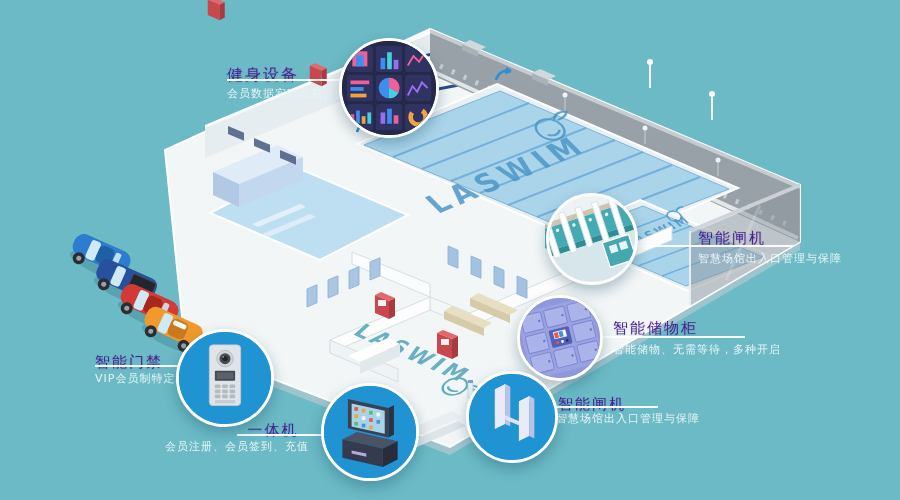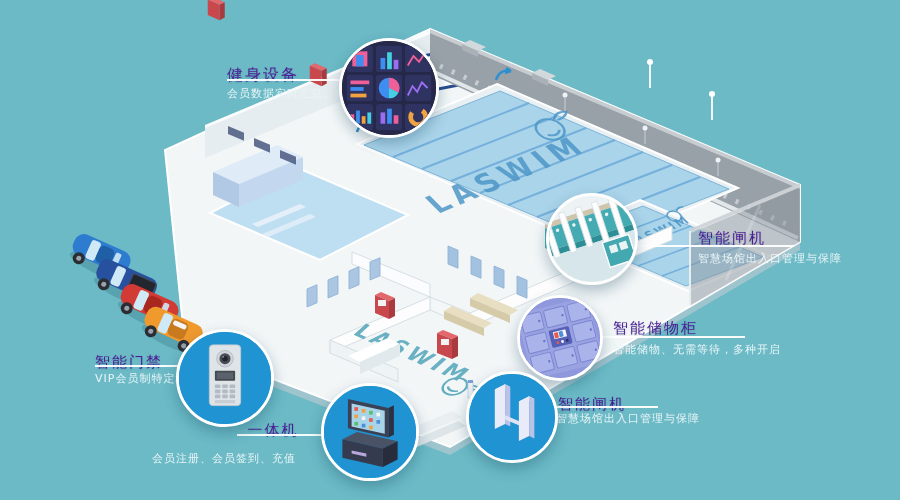--- a/index.html
+++ b/index.html
@@ -24,21 +24,21 @@
   .t-locker{left:613px;top:311px;}
   .l-locker{left:603px;top:336px;width:142px;}
   .s-locker{left:613px;top:342px;}
   .h-locker{left:517px;top:295px;width:86px;height:86px;background:#8f98dc;}
   .t-gate{left:558px;top:387px;}
   .l-gate{left:557px;top:406px;width:101px;}
   .s-gate{left:556px;top:411px;}
   .h-gate{left:466px;top:371px;width:92px;height:92px;}
   .t-kiosk{left:224px;top:413px;width:98px;text-align:center;}
   .l-kiosk{left:237px;top:434px;width:84px;}
-  .s-kiosk{left:152px;top:439px;width:170px;text-align:left;margin-top:12px;}
+  .s-kiosk{left:152px;top:439px;width:170px;text-align:center;}
   .h-kiosk{left:321px;top:383px;width:98px;height:98px;}
   .t-access{left:95px;top:345px;}
   .l-access{left:95px;top:365px;width:83px;}
   .s-access{left:95px;top:371px;}
   .h-access{left:176px;top:329px;width:98px;height:98px;}
 </style>
 </head>
 <body>
 
 <div class="stage">

